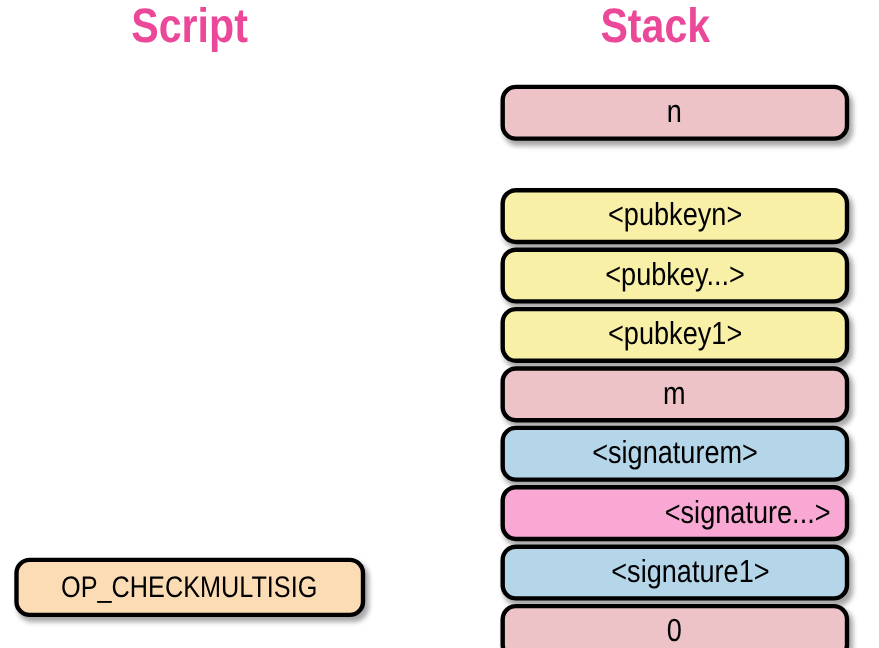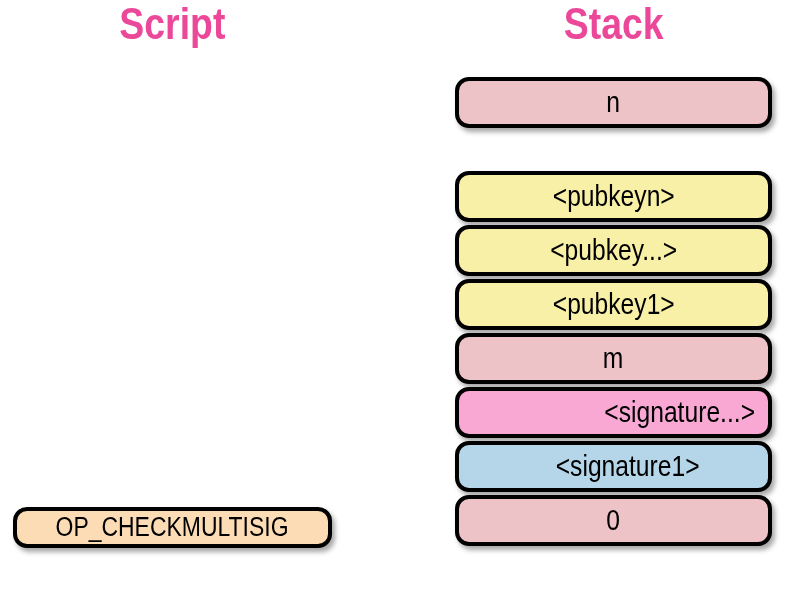--- a/index.html
+++ b/index.html
@@ -19,21 +19,21 @@
   .col-title {
     position: absolute;
     top: 4px;
     text-align: center;
     font-size: 44px;
     font-weight: bold;
     line-height: 40px;
     color: #ec4899;
   }
   .script-title { left: 0px;   width: 344px; }
-  .stack-title  { left: 441px; width: 345px; }
+  .stack-title  { left: 423px; width: 345px; }
   .cond {
     display: inline-block;
     transform: scaleX(0.85);
     transform-origin: center;
     white-space: nowrap;
   }
   .stack-column {
     position: absolute;
     left: 455px;
     top: 77px;
@@ -58,21 +58,21 @@
     border-radius: 14px;
     display: flex;
     align-items: center;
     justify-content: center;
     font-size: 29px;
     line-height: 1;
     box-shadow: 3px 4px 5px rgba(0,0,0,0.35);
     background: #ffffff;
   }
   .script-column .box {
-    height: 41px;
+    height: 54px;
     font-size: 27px;
   }
 </style>
 </head>
 <body>
 
 <div class="canvas">
 
   <div class="col-title script-title">
     <span class="cond">Script</span>
@@ -97,20 +97,23 @@
       </div>
       <div class="box" style="background: rgb(249, 240, 167);">
         <span class="cond">&lt;pubkey...&gt;</span>
       </div>
       <div class="box" style="background: rgb(249, 240, 167);">
         <span class="cond">&lt;pubkey1&gt;</span>
       </div>
       <div class="box" style="background: rgb(237, 195, 199);">
         <span class="cond">m</span>
       </div>
+      <div class="box" style="background: rgb(180, 214, 232);">
+        <span class="cond">&lt;signaturem&gt;</span>
+      </div>
       <div class="box" style="background: #f9a8d4; justify-content: flex-end;">
         <span class="cond">&lt;signature...&gt;</span>
       </div>
       <div class="box" style="background: rgb(180, 214, 232); padding-left: 28px;">
         <span class="cond">&lt;signature1&gt;</span>
       </div>
       <div class="box" style="background: rgb(237, 195, 199);">
         <span class="cond">0</span>
       </div>
     </div>

